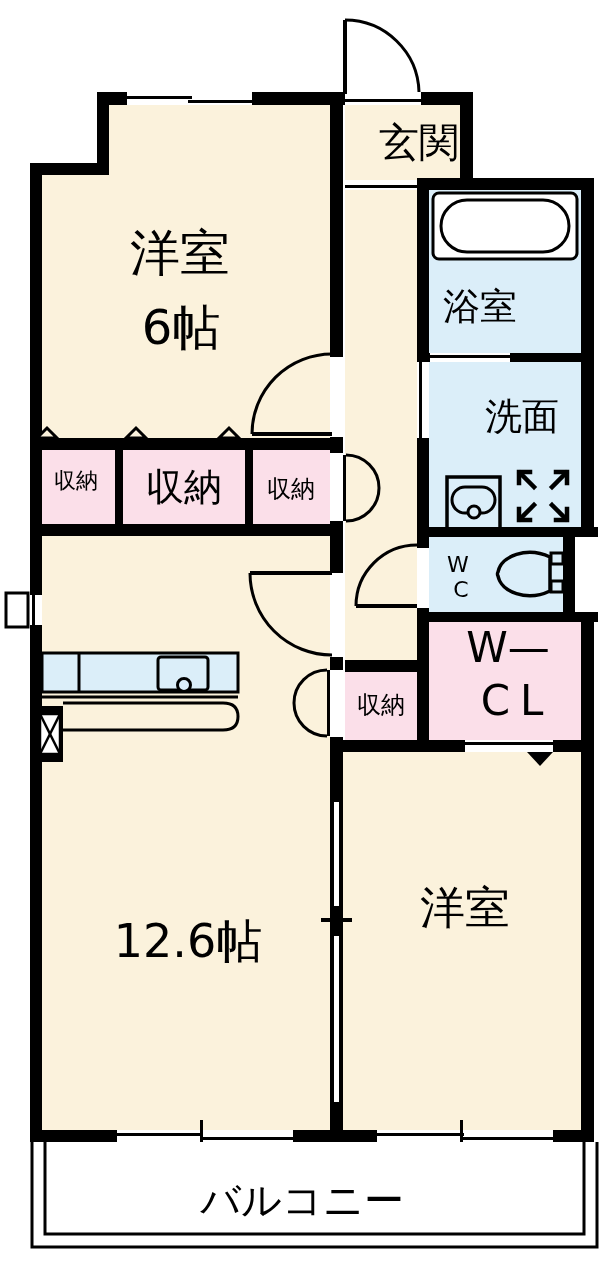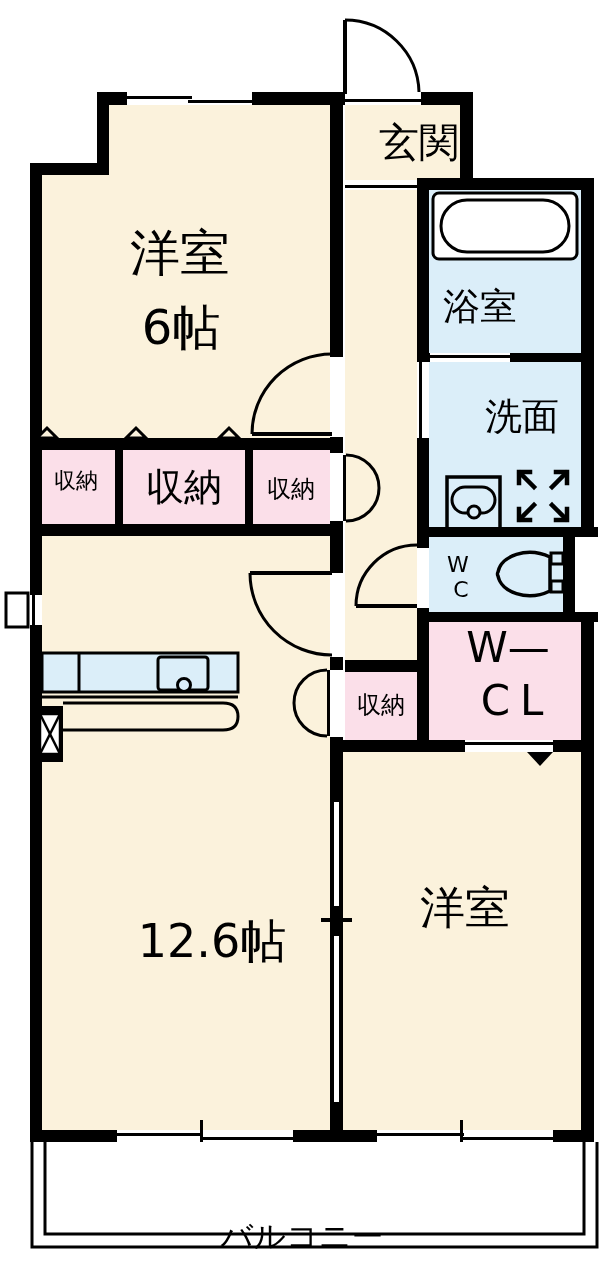--- a/index.html
+++ b/index.html
@@ -227,19 +227,19 @@
   <div class="lbl" style="left:461px;top:590px;font-size:22px;">C</div>
 
   <div class="lbl" style="left:508px;top:648px;font-size:42px;">W—</div>
   <div class="lbl" style="left:510px;top:701px;font-size:42px;letter-spacing:10px;margin-left:7px;">CL</div>
 
   <div class="lbl" style="left:76px;top:481px;font-size:22px;">収納</div>
   <div class="lbl" style="left:184px;top:487px;font-size:38px;">収納</div>
   <div class="lbl" style="left:291px;top:489px;font-size:24px;">収納</div>
   <div class="lbl" style="left:381px;top:705px;font-size:24px;">収納</div>
 
-  <div class="lbl" style="left:188px;top:941px;font-size:46px;margin-left:24px;">12.6帖</div>
+  <div class="lbl" style="left:188px;top:941px;font-size:46px;">12.6帖</div>
 
   <div class="lbl" style="left:465px;top:907px;font-size:45px;">洋室</div>
 
-  <div class="lbl" style="left:302px;top:1236px;font-size:32px;">バルコニー</div>
+  <div class="lbl" style="left:302px;top:1200px;font-size:40px;">バルコニー</div>
 
 </div>
 
 </body></html>

